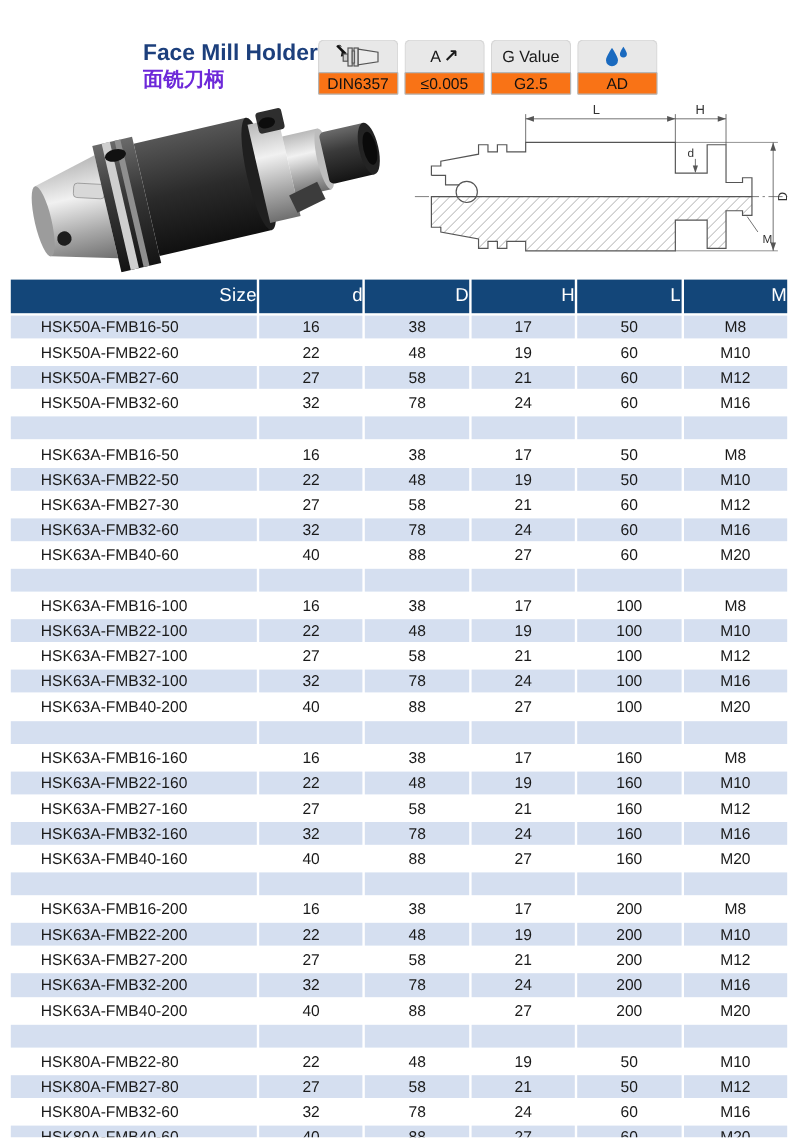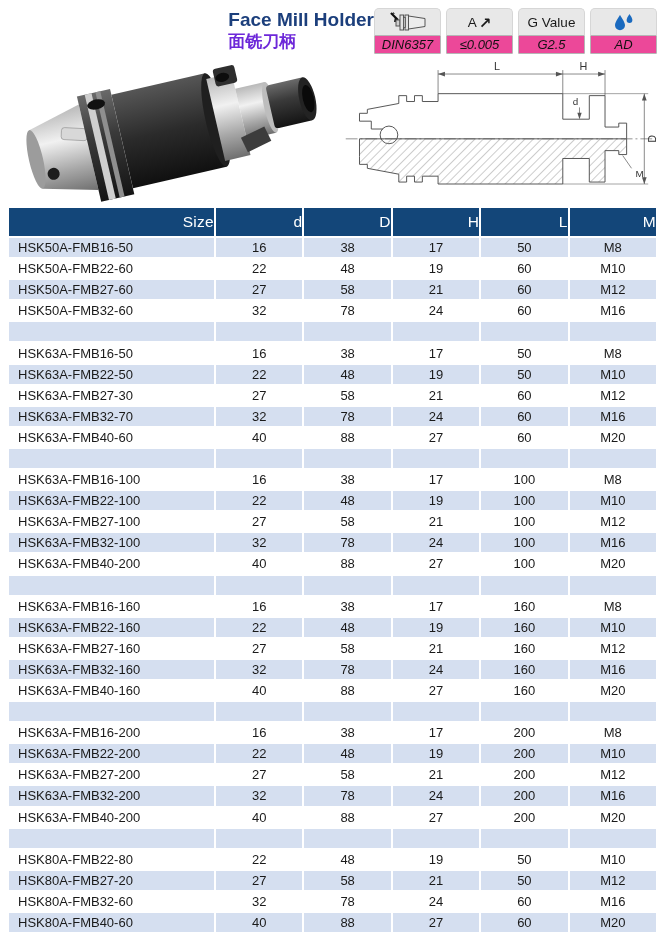--- a/index.html
+++ b/index.html
@@ -2,33 +2,33 @@
 <html><head>
 <meta charset="utf-8">
 <style>
   * { margin:0; padding:0; box-sizing:border-box; }
   html,body { background:#fff; }
   .page {
     width:665px; height:948px; background:#ffffff; overflow:hidden;
     font-family:"Liberation Sans","DejaVu Sans",sans-serif; position:relative;
   }
   
-  .top-row { display:flex; justify-content:flex-end; align-items:flex-start; padding:8px 8px 0 10px; height:56px; }
+  .top-row { display:flex; justify-content:center; align-items:flex-start; padding:8px 8px 0 10px; height:56px;margin-top:25px; }
   .titles h1 { font-size:19px; font-weight:bold; color:#1c3f7c; line-height:23px; }
   .titles h2 { font-size:17px; font-weight:bold; color:#6d28d9; line-height:22px; }
   .badges { display:flex; gap:5px; }
   .badge { width:67px; }
   .badge-top {
     height:27px; background:#e8e8e8; border:1px solid #d6d6d6; border-bottom:none;
     border-radius:5px 5px 0 0; display:flex; align-items:center; justify-content:center;
     font-size:13.5px; color:#1a1a1a; gap:2px;
   }
   .badge-value {
-    height:19px; background:#ec4899; border:1px solid #b5b5b5; border-radius:1px;
-    display:flex; align-items:center; justify-content:center; font-size:13px; color:#111;font-style:italic;
+    height:19px; background:#f97316; border:1px solid #b5b5b5; border-radius:1px;
+    display:flex; align-items:center; justify-content:center; font-size:13px; color:#111;
   }
   .arrow-ne { font-weight:bold; font-size:15px; line-height:1; }
   
   .figures { display:flex; height:148px; padding:0 4px; align-items:flex-start; }
   .photo-wrap { width:328px; height:146px; }
   .drawing-wrap { width:329px; height:148px; }
   
   table.size-table {
     width:651px; margin:2px 7px 0 7px; border-collapse:separate; border-spacing:2px;
     table-layout:fixed;
@@ -36,21 +36,21 @@
   table.size-table col.c0 { width:31.8%; }
   table.size-table col.cn { width:13.4%; }
   table.size-table th {
     background:#134679; color:#ffffff; font-weight:normal; font-size:15.5px;
     height:28px; text-align:right; letter-spacing:.3px;
   }
   table.size-table td {
     height:19.1px; font-size:13px; color:#1a1a1a; text-align:center;
     white-space:nowrap; overflow:hidden;
   }
-  table.size-table td.c-size { text-align:left; padding-left:9px; }
+  table.size-table td.c-size { text-align:left; padding-left:25px; }
   table.size-table tr.alt td { background:#d5dff0; }
 </style>
 </head>
 <body>
 
 <div class="page">
 
   <div class="top-row">
     <div class="titles">
       <h1>Face Mill Holder</h1>
@@ -275,21 +275,21 @@
         </tr>
         <tr>
           <td class="c-size">HSK63A-FMB27-30</td>
           <td class="c-num">27</td>
           <td class="c-num">58</td>
           <td class="c-num">21</td>
           <td class="c-num">60</td>
           <td class="c-num">M12</td>
         </tr>
         <tr class="alt">
-          <td class="c-size">HSK63A-FMB32-70</td>
+          <td class="c-size">HSK63A-FMB32-60</td>
           <td class="c-num">32</td>
           <td class="c-num">78</td>
           <td class="c-num">24</td>
           <td class="c-num">60</td>
           <td class="c-num">M16</td>
         </tr>
         <tr>
           <td class="c-size">HSK63A-FMB40-60</td>
           <td class="c-num">40</td>
           <td class="c-num">88</td>
@@ -451,21 +451,21 @@
         </tr>
         <tr>
           <td class="c-size">HSK80A-FMB22-80</td>
           <td class="c-num">22</td>
           <td class="c-num">48</td>
           <td class="c-num">19</td>
           <td class="c-num">50</td>
           <td class="c-num">M10</td>
         </tr>
         <tr class="alt">
-          <td class="c-size">HSK80A-FMB27-20</td>
+          <td class="c-size">HSK80A-FMB27-80</td>
           <td class="c-num">27</td>
           <td class="c-num">58</td>
           <td class="c-num">21</td>
           <td class="c-num">50</td>
           <td class="c-num">M12</td>
         </tr>
         <tr>
           <td class="c-size">HSK80A-FMB32-60</td>
           <td class="c-num">32</td>
           <td class="c-num">78</td>

